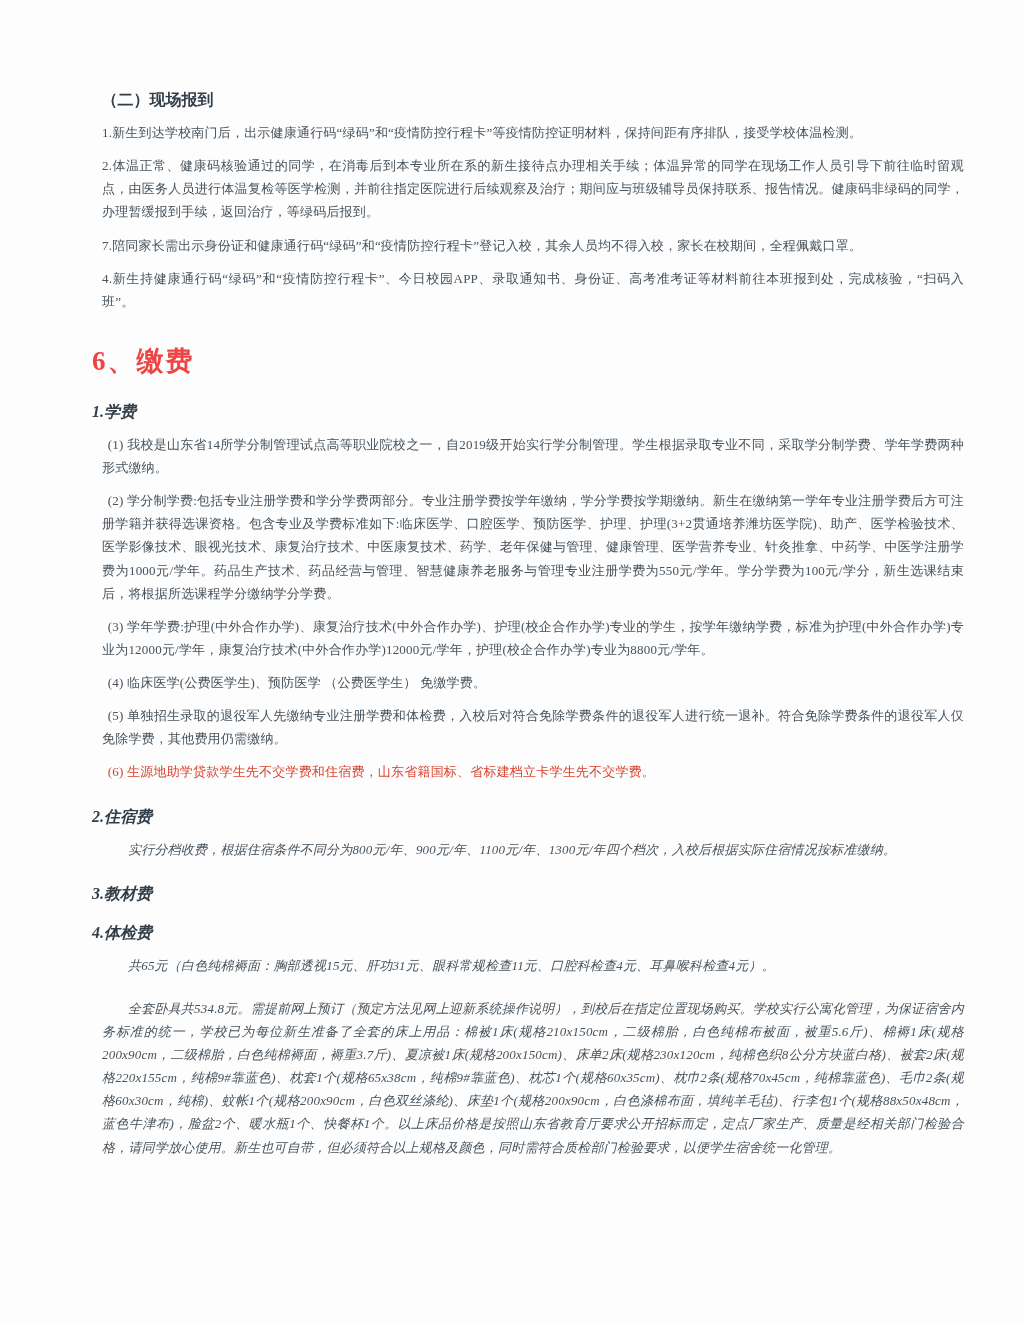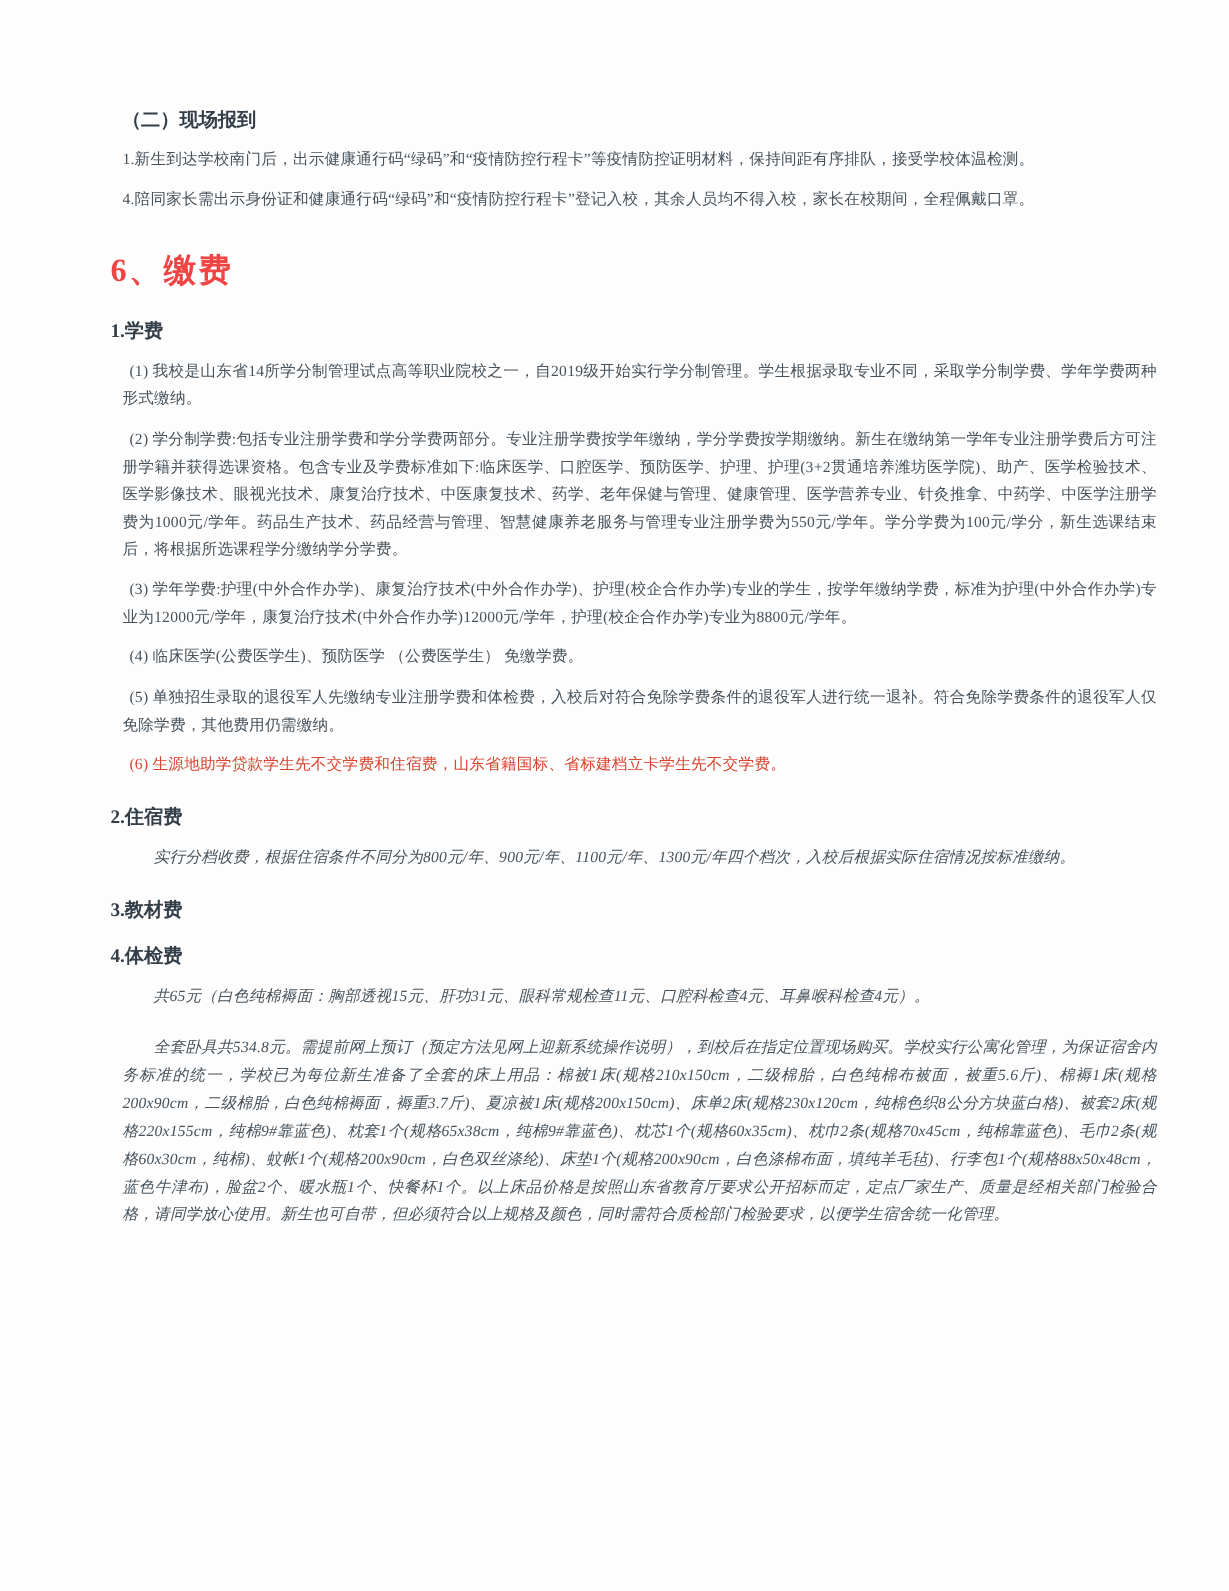--- a/index.html
+++ b/index.html
@@ -42,41 +42,44 @@
     font-size: 27px;
     font-weight: bold;
     color: #ef4444;
     letter-spacing: 2px;
   }
   .sub-heading {
     margin: 13px 0 5px 0;
     font-size: 16px;
     font-weight: bold;
     color: #333e48;
+    font-style: italic;
   }
   .tuition-item {
     text-indent: 0.45em;
   }
   .red-text {
     color: #d8432e;
   }
   .indent2 {
     text-indent: 2em;
     font-style: italic;
   }
 </style>
 </head>
 <body>
 
 <div class="page">
 
   <section>
     <h3 class="checkin-heading">（二）现场报到</h3>
     <p class="num-item">1.新生到达学校南门后，出示健康通行码“绿码”和“疫情防控行程卡”等疫情防控证明材料，保持间距有序排队，接受学校体温检测。</p>
-    <p class="num-item">4.陪同家长需出示身份证和健康通行码“绿码”和“疫情防控行程卡”登记入校，其余人员均不得入校，家长在校期间，全程佩戴口罩。</p>
+    <p class="num-item">2.体温正常、健康码核验通过的同学，在消毒后到本专业所在系的新生接待点办理相关手续；体温异常的同学在现场工作人员引导下前往临时留观点，由医务人员进行体温复检等医学检测，并前往指定医院进行后续观察及治疗；期间应与班级辅导员保持联系、报告情况。健康码非绿码的同学，办理暂缓报到手续，返回治疗，等绿码后报到。</p>
+    <p class="num-item">7.陪同家长需出示身份证和健康通行码“绿码”和“疫情防控行程卡”登记入校，其余人员均不得入校，家长在校期间，全程佩戴口罩。</p>
+    <p class="num-item">4.新生持健康通行码“绿码”和“疫情防控行程卡”、今日校园APP、录取通知书、身份证、高考准考证等材料前往本班报到处，完成核验，“扫码入班”。</p>
   </section>
 
   <h2 class="sec-title">6、缴费</h2>
 
   <section>
     <h4 class="sub-heading">1.学费</h4>
     <p class="tuition-item">(1) 我校是山东省14所学分制管理试点高等职业院校之一，自2019级开始实行学分制管理。学生根据录取专业不同，采取学分制学费、学年学费两种形式缴纳。</p>
     <p class="tuition-item">(2) 学分制学费:包括专业注册学费和学分学费两部分。专业注册学费按学年缴纳，学分学费按学期缴纳。新生在缴纳第一学年专业注册学费后方可注册学籍并获得选课资格。包含专业及学费标准如下:临床医学、口腔医学、预防医学、护理、护理(3+2贯通培养潍坊医学院)、助产、医学检验技术、医学影像技术、眼视光技术、康复治疗技术、中医康复技术、药学、老年保健与管理、健康管理、医学营养专业、针灸推拿、中药学、中医学注册学费为1000元/学年。药品生产技术、药品经营与管理、智慧健康养老服务与管理专业注册学费为550元/学年。学分学费为100元/学分，新生选课结束后，将根据所选课程学分缴纳学分学费。</p>
     <p class="tuition-item">(3) 学年学费:护理(中外合作办学)、康复治疗技术(中外合作办学)、护理(校企合作办学)专业的学生，按学年缴纳学费，标准为护理(中外合作办学)专业为12000元/学年，康复治疗技术(中外合作办学)12000元/学年，护理(校企合作办学)专业为8800元/学年。</p>
     <p class="tuition-item">(4) 临床医学(公费医学生)、预防医学 （公费医学生） 免缴学费。</p>

